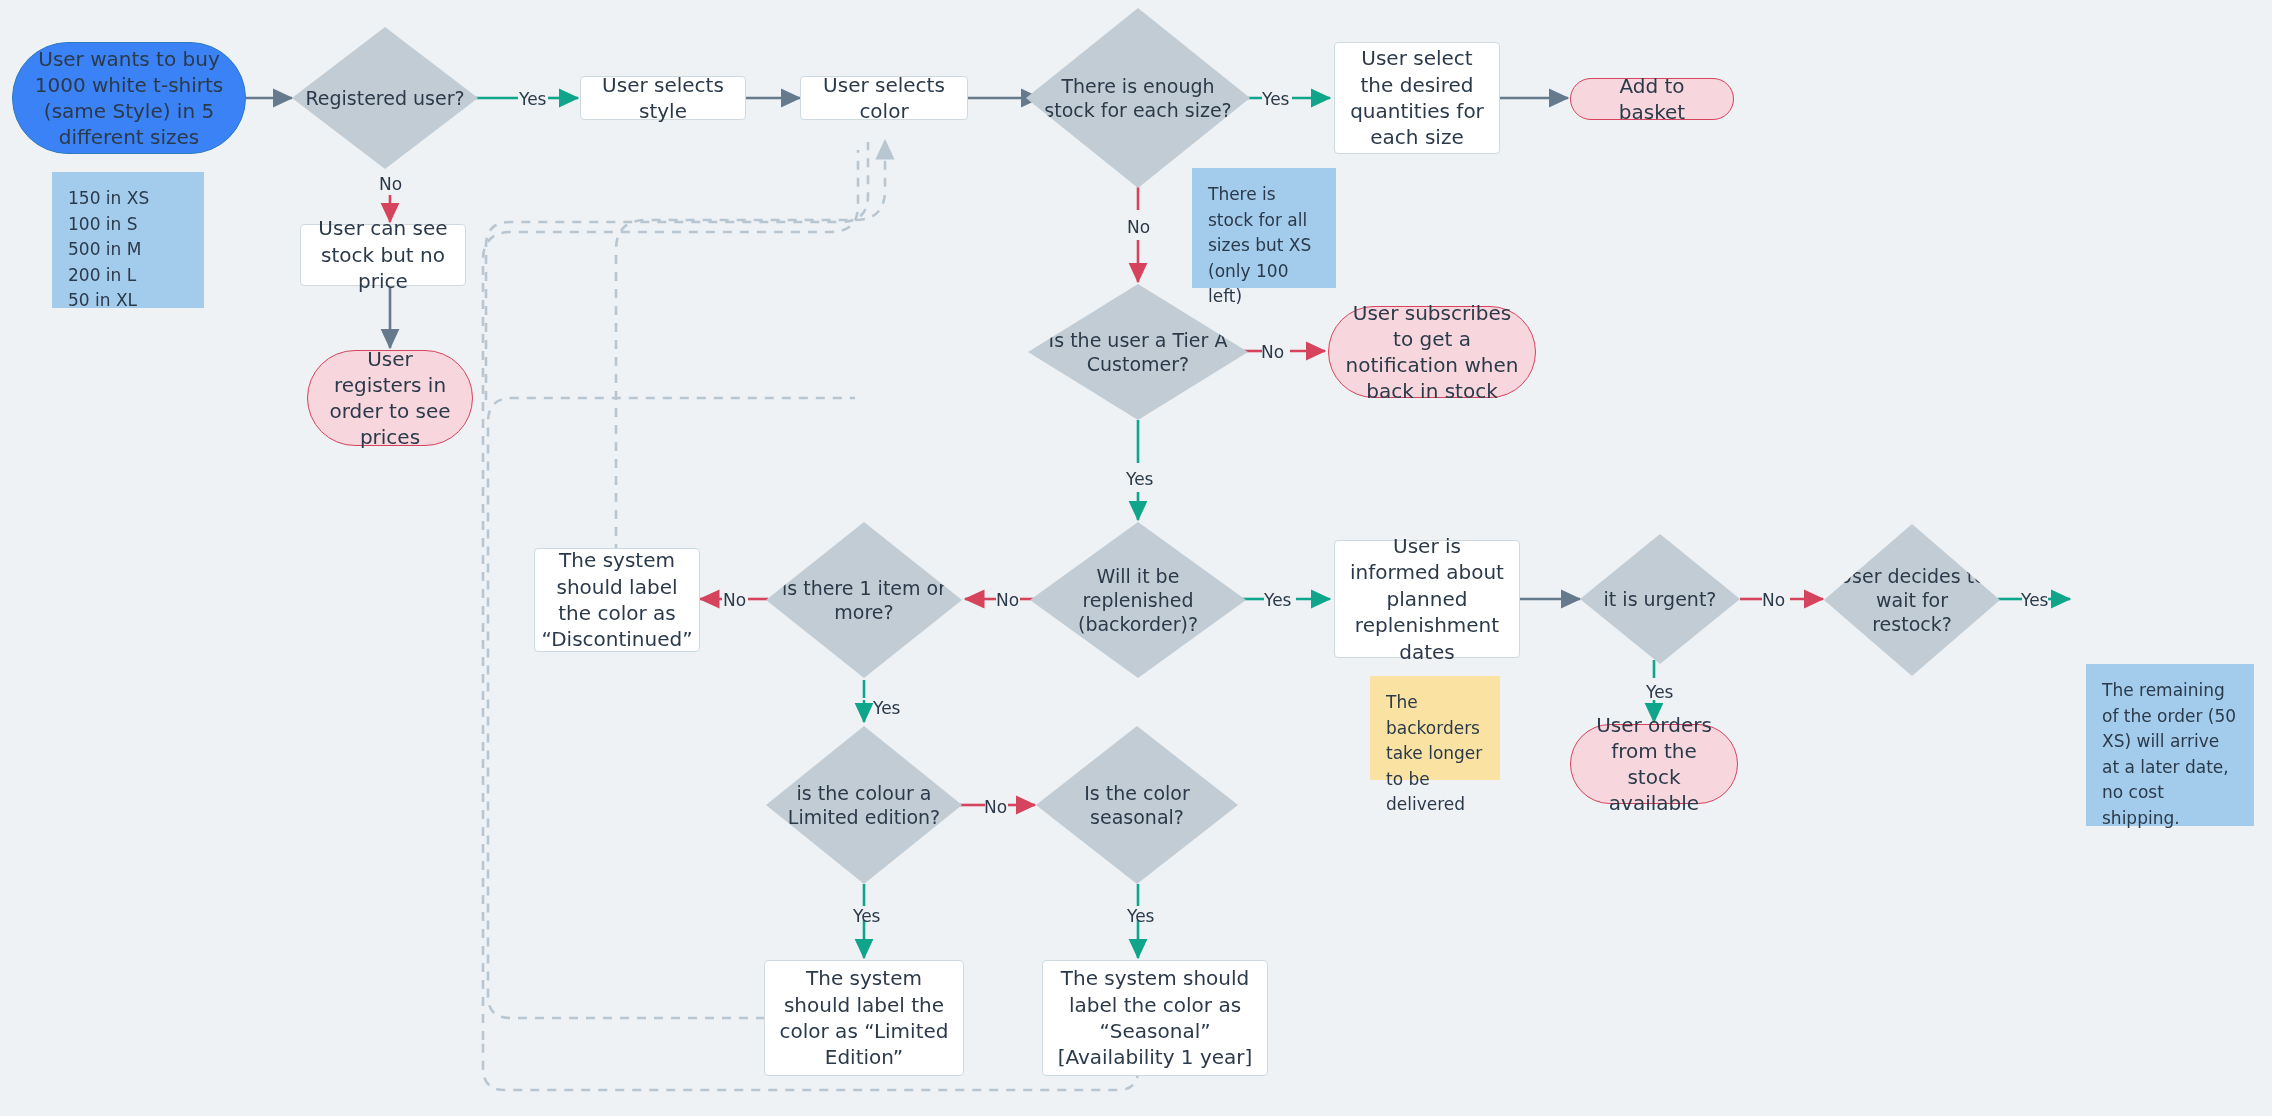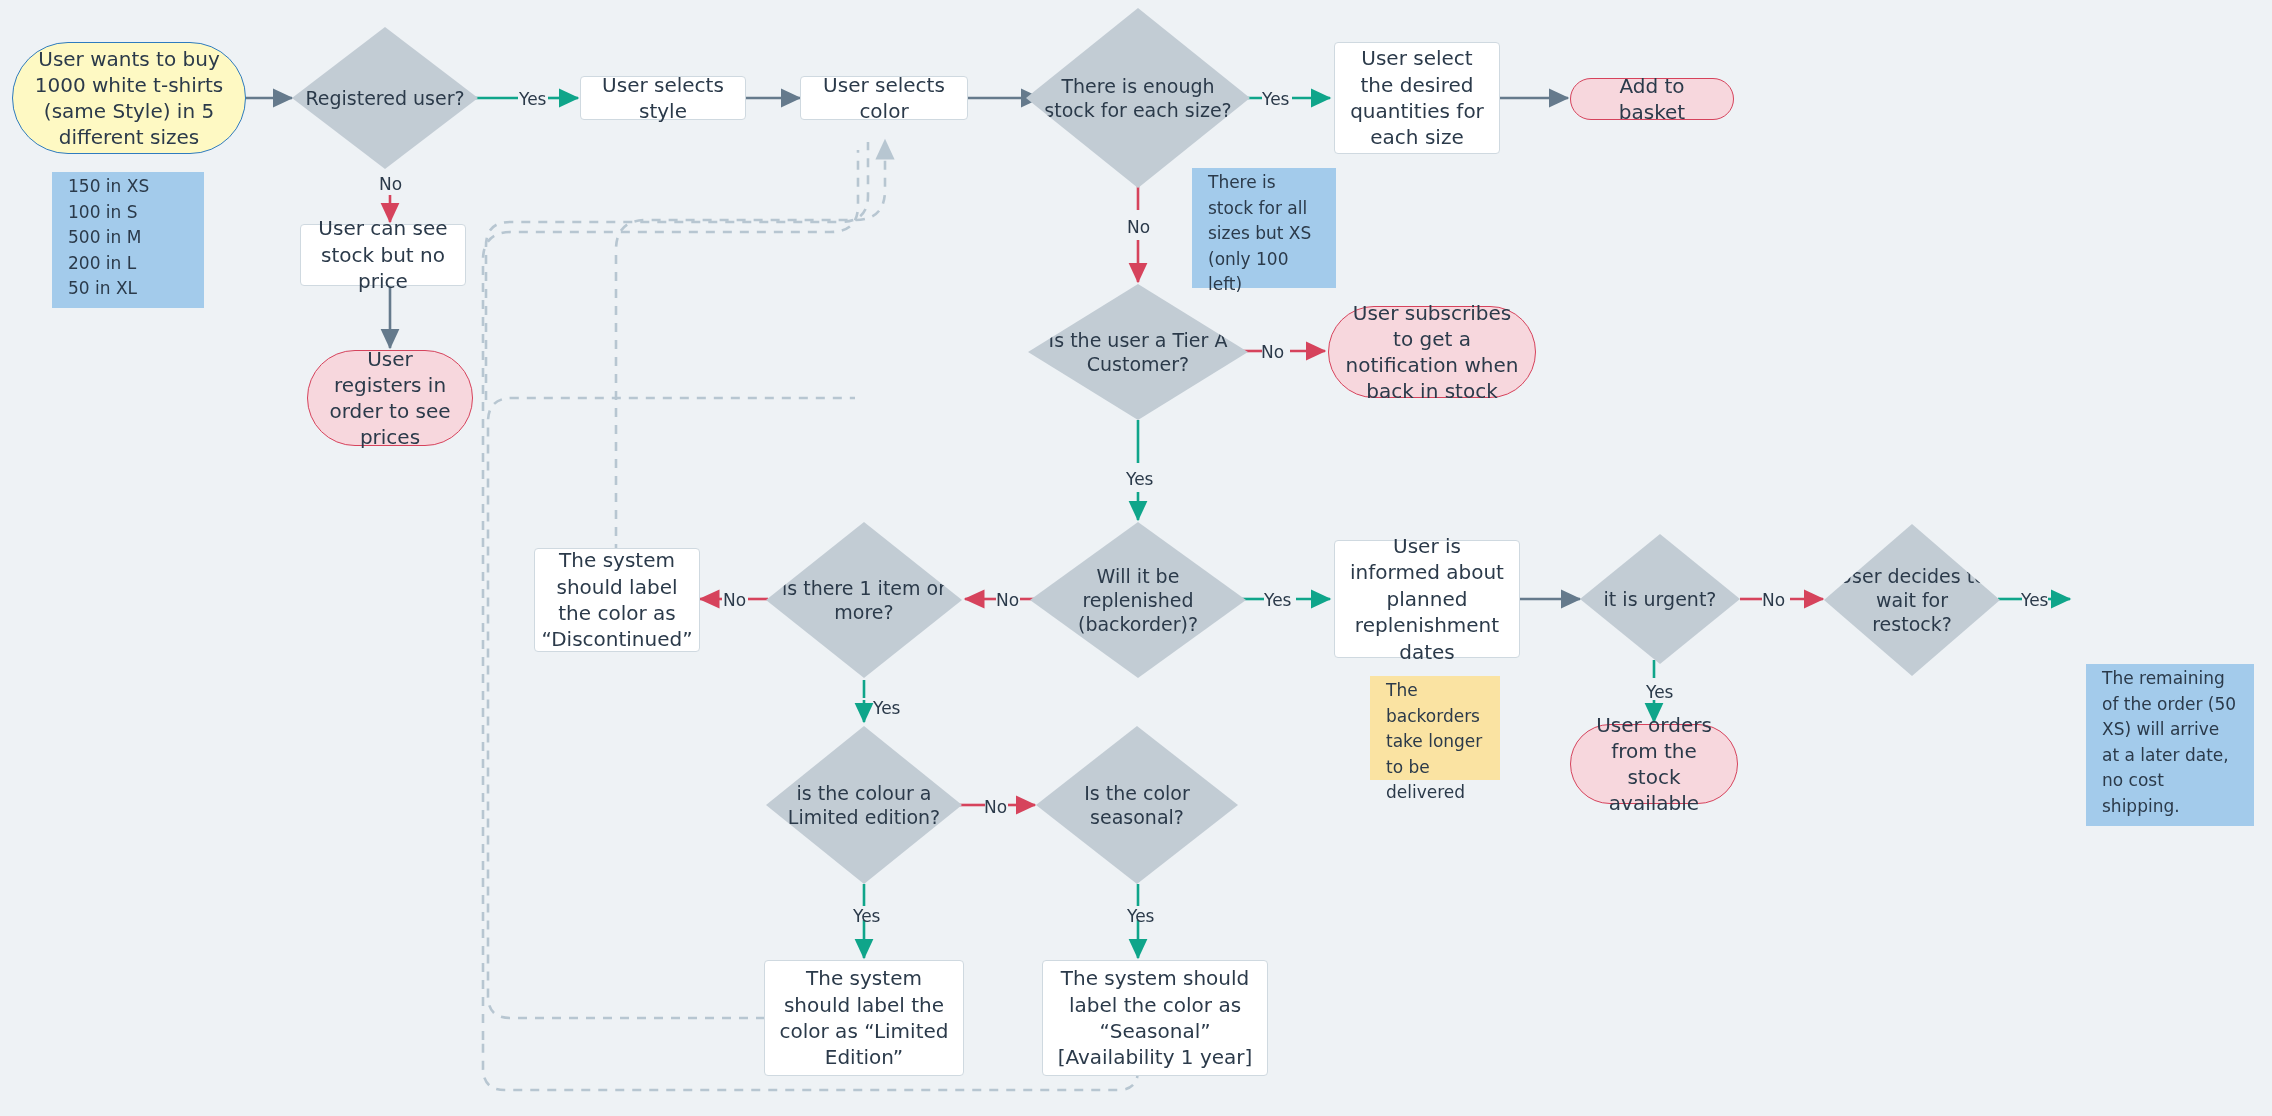--- a/index.html
+++ b/index.html
@@ -25,26 +25,26 @@
   .diamond{
     background:#c2ccd4;
     font-size:19px;line-height:1.28;color:#2b3a4a;
     clip-path:polygon(50% 0%,100% 50%,50% 100%,0% 50%);
   }
   .diamond .dtext{padding:0 10px;}
   
   .pill{
     border-radius:999px;font-size:20px;line-height:1.3;padding:8px 16px;
   }
-  .pill.start{background:#fef9c3;border:1.5px solid #2e7bbf;}
+  .pill.start{background:#3b82f6;border:1.5px solid #2e7bbf;}
   .pill.end{background:#f7d7dd;border:1.5px solid #d6435c;}
   
   .note{
     font-size:17px;line-height:1.5;text-align:left;justify-content:flex-start;
-    align-items:flex-start;padding:2px 16px;color:#2b3a4a;
+    align-items:flex-start;padding:14px 16px;color:#2b3a4a;
   }
   .note.blue{background:#a3cbeb;}
   .note.yellow{background:#fae3a2;}
   .note .inner{width:100%;}
 
   
   .elabel{
     position:absolute;font-size:17px;color:#2b3a4a;background:transparent;
     line-height:1;white-space:nowrap;
   }

